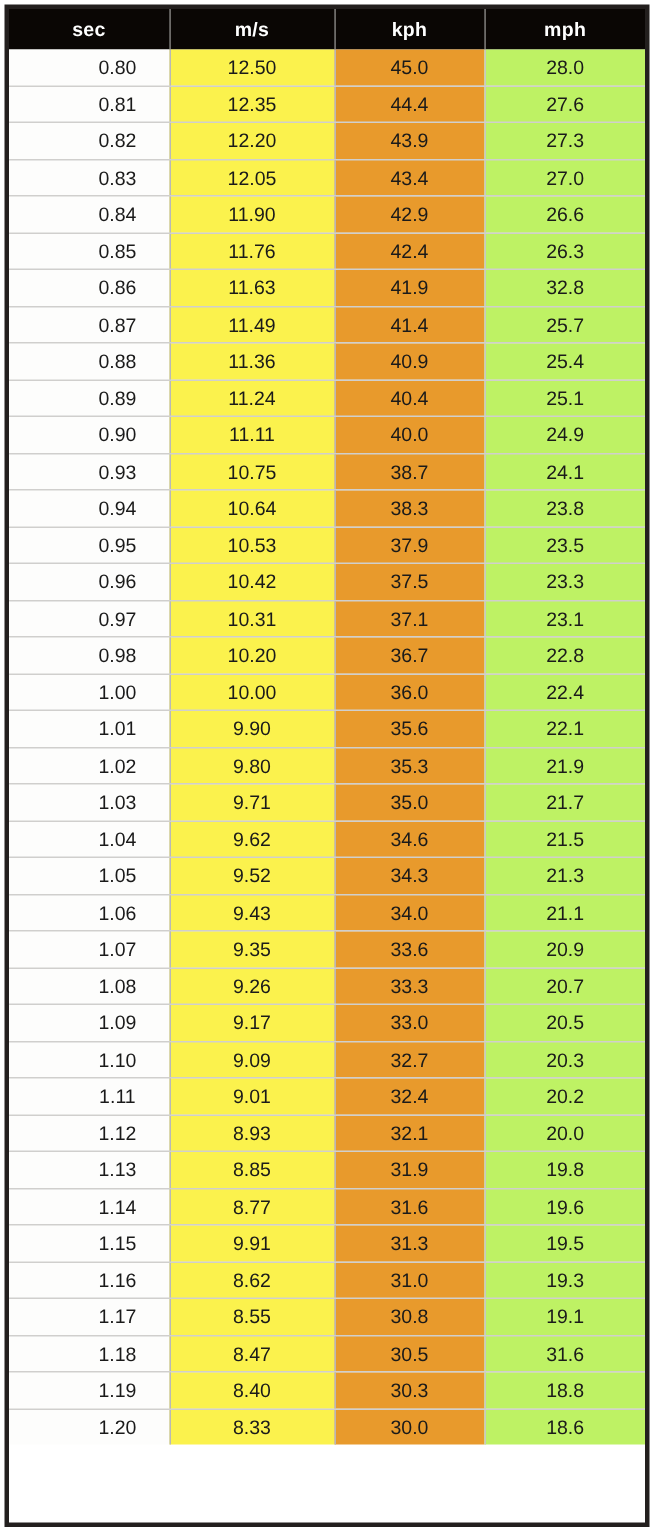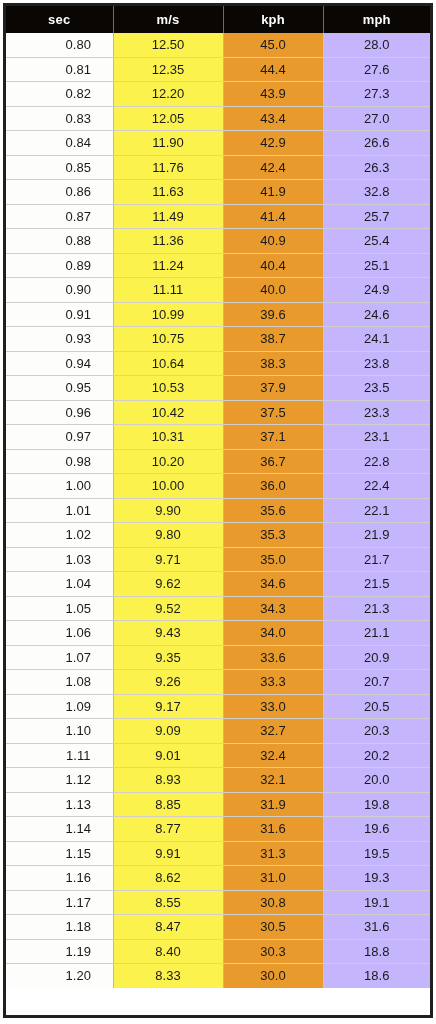--- a/index.html
+++ b/index.html
@@ -62,21 +62,21 @@
     border-right: 1px solid #b9b8b6;
     vertical-align: middle;
     font-variant-numeric: tabular-nums;
   }
   tbody tr:last-child td { border-bottom: none; }
   tbody td:last-child { border-right: none; }
 
   td.cell-sec { background: #fdfdfc; padding-left: 38px; }
   td.cell-ms  { background: #fbf24d; }
   td.cell-kph { background: #e89a2c; border-right-color: #c8c7c4; }
-  td.cell-mph { background: #c4b5fd; }
+  td.cell-mph { background: #bef264; }
 </style>
 </head>
 <body>
 
 <div id="speed-table-wrap">
   <div id="speed-table-frame">
     <table class="speed-table">
       <colgroup>
         <col class="col-sec">
         <col class="col-ms">
@@ -152,26 +152,20 @@
             <td class="cell-kph">40.4</td>
             <td class="cell-mph">25.1</td>
           </tr>
           <tr>
             <td class="cell-sec">0.90</td>
             <td class="cell-ms">11.11</td>
             <td class="cell-kph">40.0</td>
             <td class="cell-mph">24.9</td>
           </tr>
           <tr>
-            <td class="cell-sec">0.91</td>
-            <td class="cell-ms">10.99</td>
-            <td class="cell-kph">39.6</td>
-            <td class="cell-mph">24.6</td>
-          </tr>
-          <tr>
             <td class="cell-sec">0.93</td>
             <td class="cell-ms">10.75</td>
             <td class="cell-kph">38.7</td>
             <td class="cell-mph">24.1</td>
           </tr>
           <tr>
             <td class="cell-sec">0.94</td>
             <td class="cell-ms">10.64</td>
             <td class="cell-kph">38.3</td>
             <td class="cell-mph">23.8</td>

